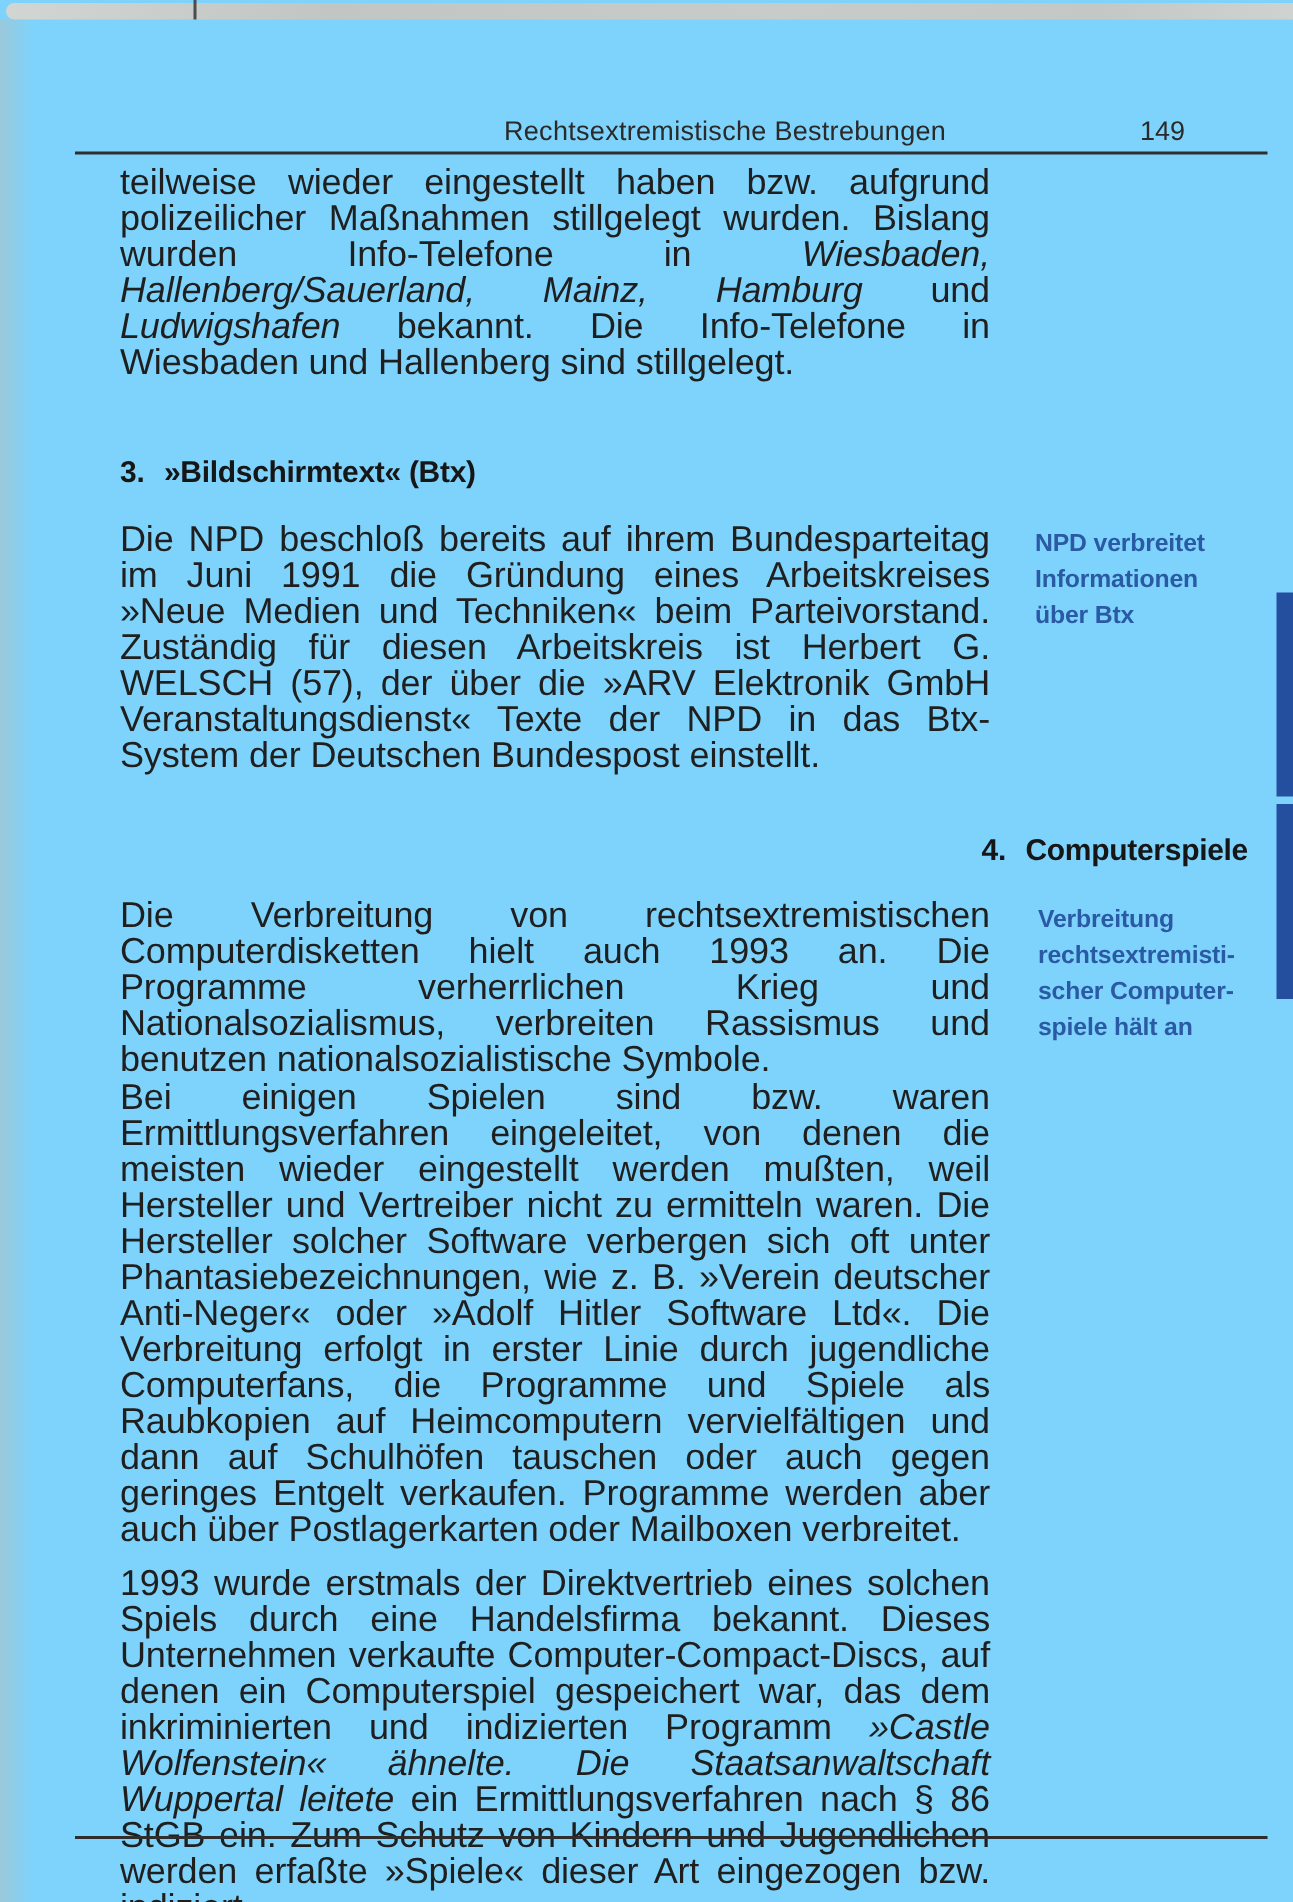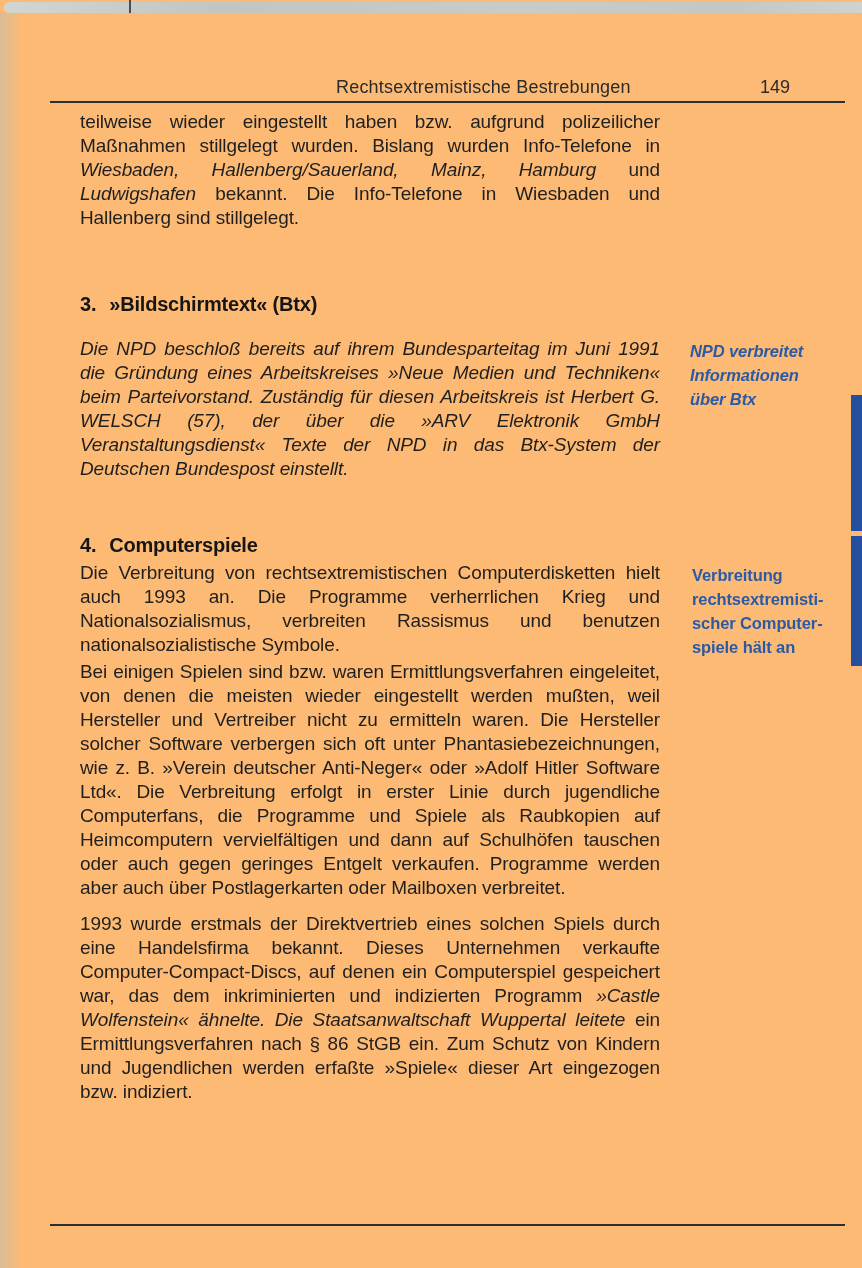--- a/index.html
+++ b/index.html
@@ -8,21 +8,21 @@
     --accent-bar-blue:#234f9e;
     --rule-color:#2e2e2e;
     --text-color:#1f1f1f;
   }
   *{margin:0;padding:0;box-sizing:border-box;}
   html,body{background:#ffffff;}
   body{font-family:"Liberation Sans",sans-serif;}
   .page{
     position:relative;
     width:862px;height:1268px;
-    background:#fdba74;
+    background:#7dd3fc;
     overflow:hidden;
   }
   
   .scan-top{
     position:absolute;top:2px;left:4px;right:0;height:11px;
     background:linear-gradient(90deg,#d2d6d2,#c2c6c2 25%,#c8ccc8 60%,#c4c8c4 85%,#cfd3cf);
     border-radius:6px 0 0 6px;
   }
   .scan-tick{position:absolute;top:0;left:129px;width:2px;height:13px;background:#4c4c4c;}
   .scan-left{
@@ -41,38 +41,38 @@
   .header-rule{position:absolute;top:101px;left:50px;width:795px;height:2px;background:var(--rule-color);}
   .footer-rule{position:absolute;top:1224px;left:50px;width:795px;height:2px;background:var(--rule-color);}
   
   .accent-bar{position:absolute;left:851px;width:11px;background:var(--accent-bar-blue);}
   .accent-bar.bar-1{top:395px;height:136px;}
   .accent-bar.bar-2{top:536px;height:130px;}
   
   .content{position:absolute;top:110px;left:80px;width:752px;}
   .row{display:grid;grid-template-columns:580px 142px;column-gap:30px;align-items:start;}
   .body-par{
-    font-size:19px;line-height:24px;color:var(--text-color);
+    font-size:24px;line-height:24px;color:var(--text-color);
     text-align:justify;letter-spacing:-0.1px;
     hyphens:auto;-webkit-hyphens:auto;
   }
   .sec-heading{
     font-size:20px;line-height:26px;font-weight:700;color:#161616;letter-spacing:-0.2px;
   }
   .sec-heading .sec-num{display:inline-block;margin-right:13px;}
   .margin-note{
     color:var(--margin-note-blue);
     font-weight:700;font-size:16.5px;line-height:24px;
     white-space:pre-line;letter-spacing:-0.1px;
     padding-top:2px;
   }
-  .h-sec3{margin-top:61px;}
-  .row-s3p1{margin-top:20px;font-style:italic;}
-  .h-sec4{margin-top:51px;}
-  .row-s4p1{margin-top:3px;gap:32px;}
+  .h-sec3{margin-top:48px;}
+  .row-s3p1{margin-top:20px;}
+  .h-sec4{margin-top:38px;text-align:right;}
+  .row-s4p1{margin-top:19px;gap:32px;}
   .row-s4p2{margin-top:19px;}
   .row-s4p3{margin-top:1px;}
   .row-s4p4{margin-top:12px;}
 </style>
 </head>
 <body>
 
 <div class="page">
 
   <div class="scan-top"></div>

